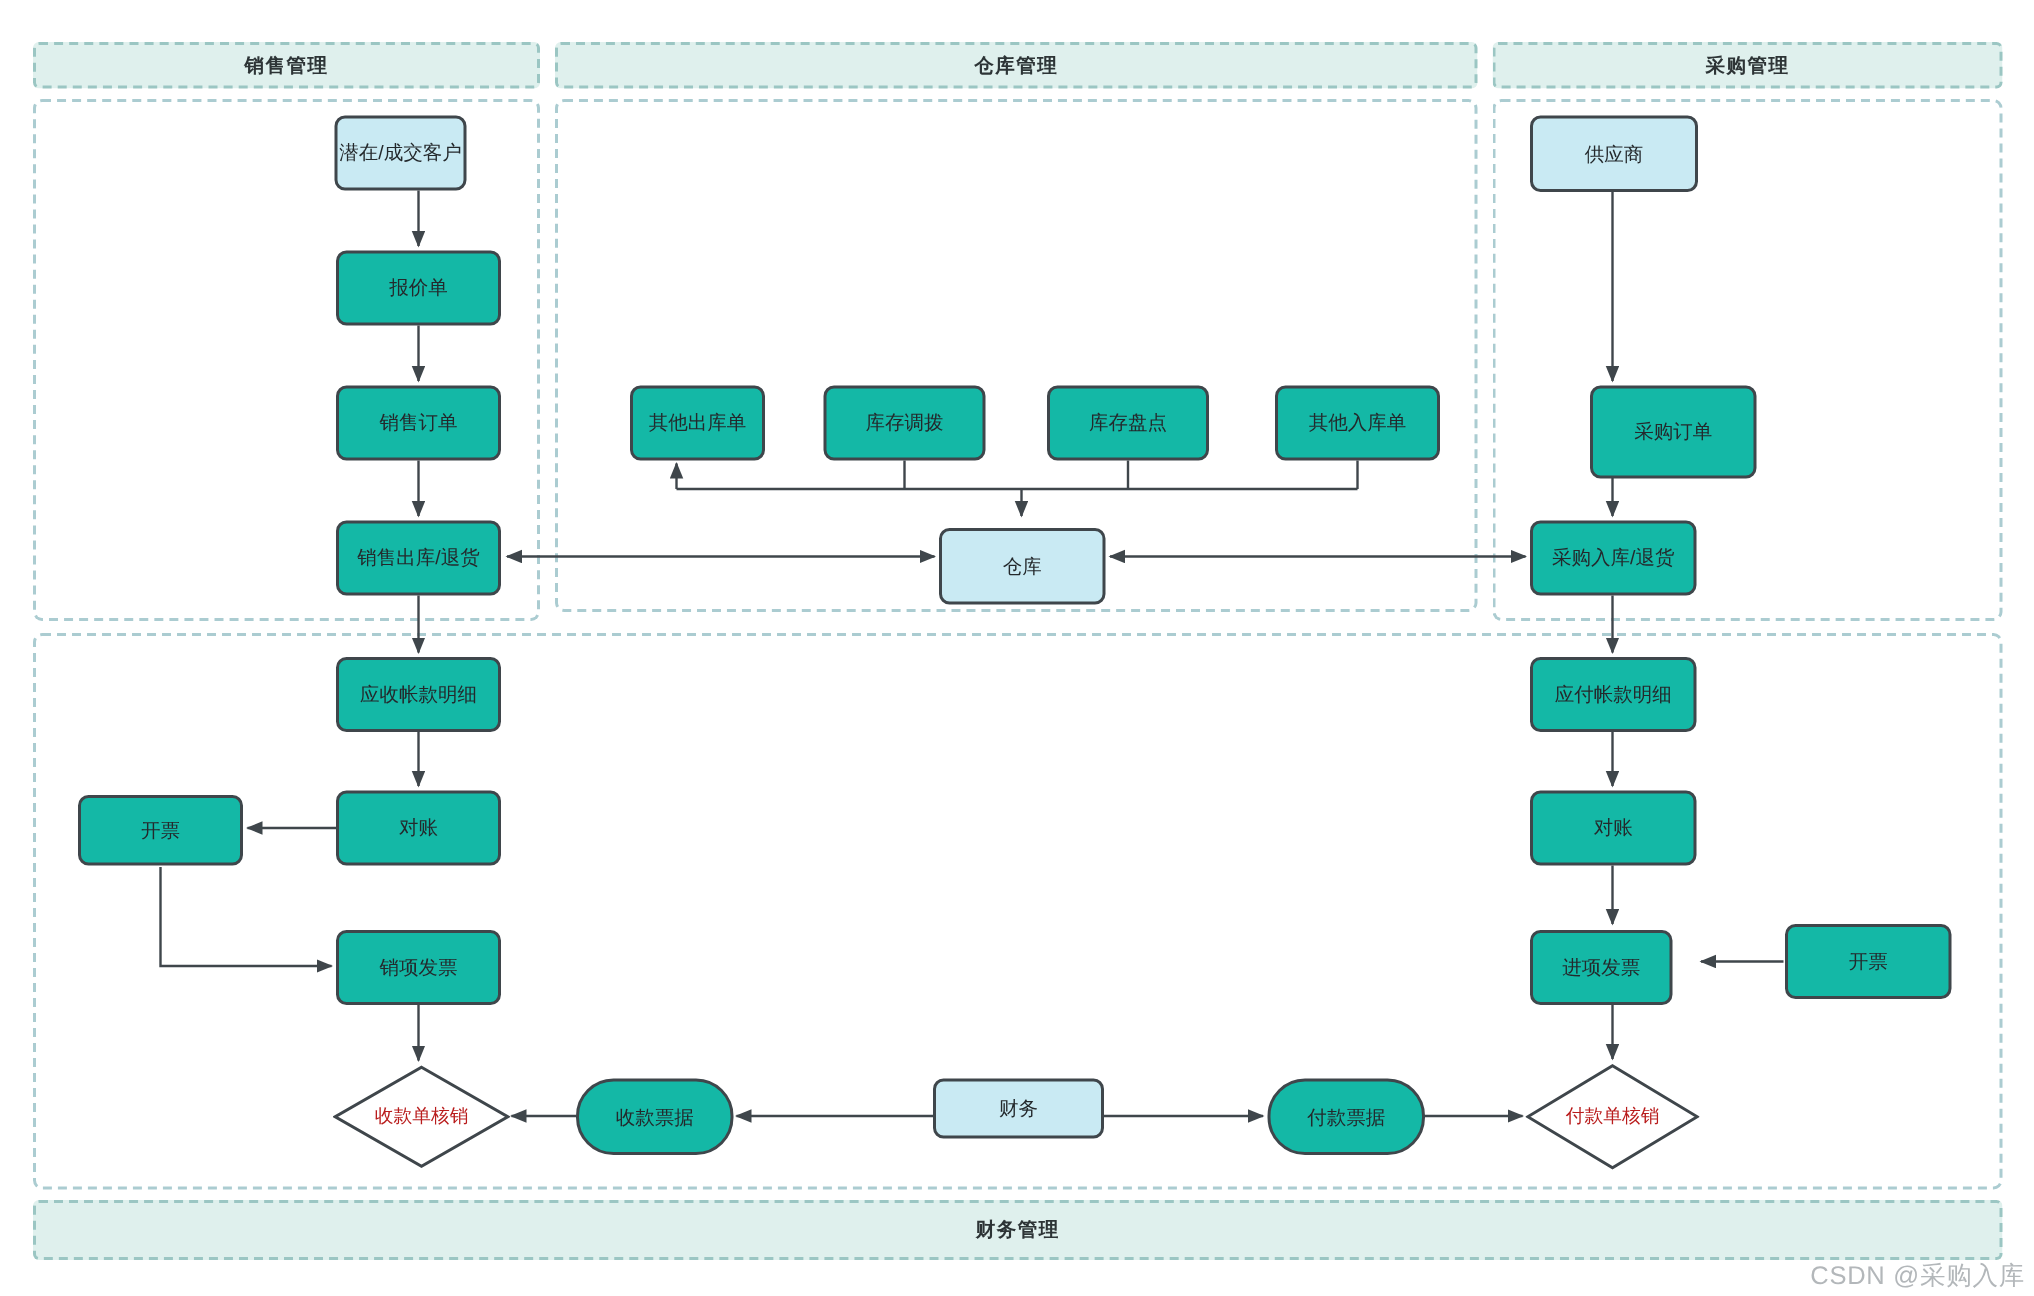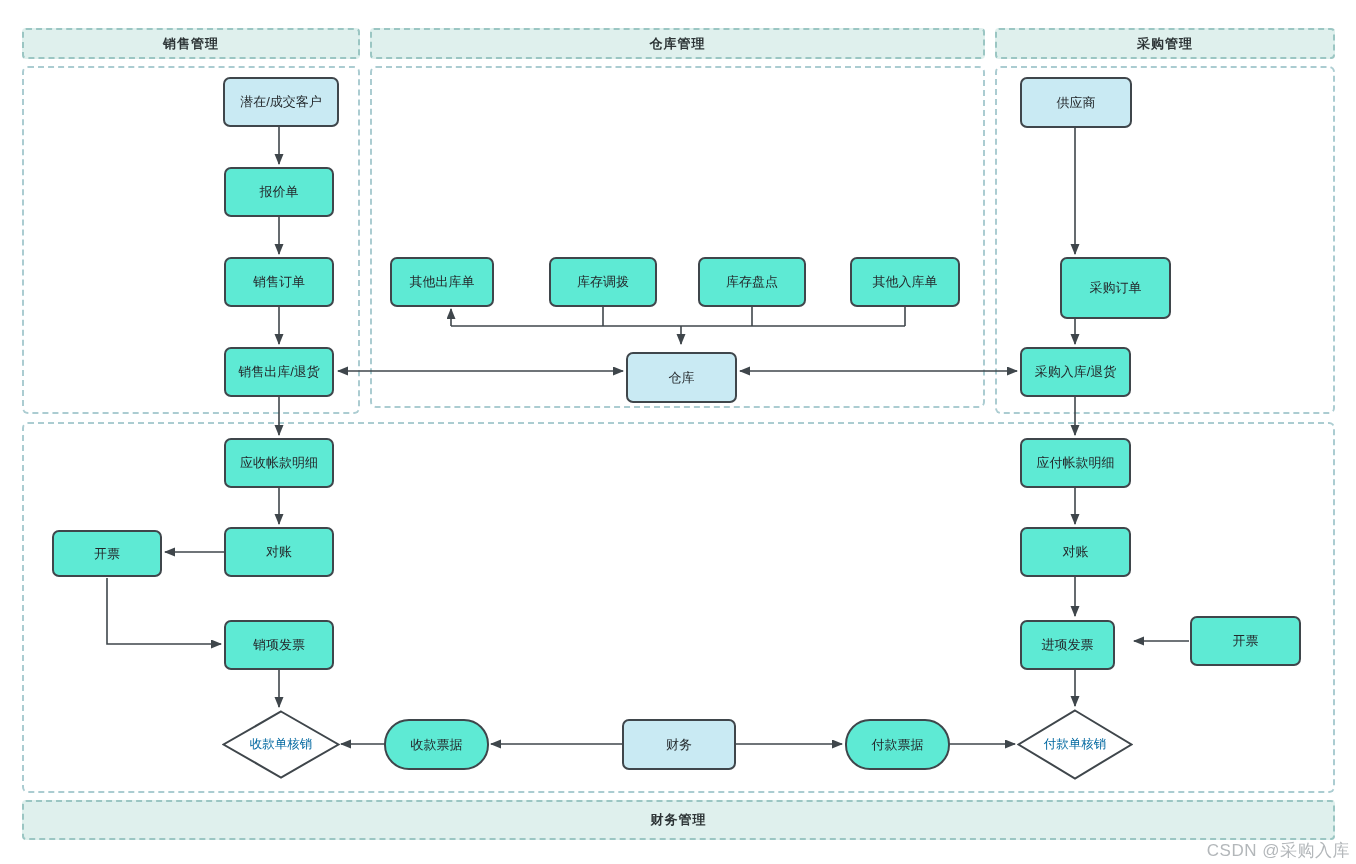--- a/index.html
+++ b/index.html
@@ -18,39 +18,39 @@
   }
   .lane-body{
     position:absolute;
     border:2px dashed #abccd1;
     border-radius:6px;
     background:transparent;
   }
 
   .node{
     position:absolute;
-    background:#5eead4;
+    background:#14b8a6;
     border:2px solid #3f464b;
     border-radius:7px;
     display:flex;align-items:center;justify-content:center;
     font-size:13px;font-weight:500;color:#24292c;
     text-align:center;
     z-index:3;
   }
   .node.blue{background:#c9eaf3;}
   .node.stadium{border-radius:25px;}
 
   .diamond{
     position:absolute;z-index:3;
   }
   .diamond svg{display:block;}
   .diamond .dlabel{
     position:absolute;inset:0;
     display:flex;align-items:center;justify-content:center;
-    font-size:12.5px;font-weight:500;color:#0369a1;
+    font-size:12.5px;font-weight:500;color:#b91c1c;
   }
 
   .connectors{position:absolute;left:0;top:0;z-index:2;pointer-events:none;}
 
   .watermark{
     position:absolute;
     right:6px;bottom:2px;
     font-size:17px;color:#b3b7ba;
     z-index:5;
     letter-spacing:0.5px;
@@ -106,30 +106,30 @@
 
       <line x1="603" y1="307" x2="603" y2="326"></line>
       <line x1="752" y1="307" x2="752" y2="326"></line>
       <line x1="905" y1="307" x2="905" y2="326"></line>
       <line x1="451" y1="326" x2="905" y2="326"></line>
       <line x1="451" y1="326" x2="451" y2="309" marker-end="url(#arr)"></line>
       <line x1="681" y1="326" x2="681" y2="344" marker-end="url(#arr)"></line>
     </g>
   </svg>
 
-  <div class="node blue" style="left:223px;top:77px;width:116px;height:50px">潜在/成交客户</div>
+  <div class="node blue" style="left:223px;top:77px;width:88px;height:50px">潜在/成交客户</div>
   <div class="node" style="left:224px;top:167px;width:110px;height:50px">报价单</div>
   <div class="node" style="left:224px;top:257px;width:110px;height:50px">销售订单</div>
   <div class="node" style="left:224px;top:347px;width:110px;height:50px">销售出库/退货</div>
   <div class="node" style="left:224px;top:438px;width:110px;height:50px">应收帐款明细</div>
   <div class="node" style="left:224px;top:527px;width:110px;height:50px">对账</div>
   <div class="node" style="left:52px;top:530px;width:110px;height:47px">开票</div>
   <div class="node" style="left:224px;top:620px;width:110px;height:50px">销项发票</div>
 
-  <div class="node" style="left:390px;top:257px;width:104px;height:50px">其他出库单</div>
+  <div class="node" style="left:420px;top:257px;width:90px;height:50px">其他出库单</div>
   <div class="node" style="left:549px;top:257px;width:108px;height:50px">库存调拨</div>
   <div class="node" style="left:698px;top:257px;width:108px;height:50px">库存盘点</div>
   <div class="node" style="left:850px;top:257px;width:110px;height:50px">其他入库单</div>
   <div class="node blue" style="left:626px;top:352px;width:111px;height:51px">仓库</div>
 
   <div class="node blue" style="left:1020px;top:77px;width:112px;height:51px">供应商</div>
   <div class="node" style="left:1060px;top:257px;width:111px;height:62px">采购订单</div>
   <div class="node" style="left:1020px;top:347px;width:111px;height:50px">采购入库/退货</div>
   <div class="node" style="left:1020px;top:438px;width:111px;height:50px">应付帐款明细</div>
   <div class="node" style="left:1020px;top:527px;width:111px;height:50px">对账</div>
@@ -138,21 +138,21 @@
 
   <div class="diamond" style="left:222px;top:710px;width:118px;height:69px">
     <svg width="118" height="69">
       <polygon points="59,1.5 116.5,34.5 59,67.5 1.5,34.5" fill="#ffffff" stroke="#3f464b" stroke-width="2"></polygon>
     </svg>
     <span class="dlabel">收款单核销</span>
   </div>
 
   <div class="node stadium" style="left:384px;top:719px;width:105px;height:51px">收款票据</div>
 
-  <div class="node blue" style="left:622px;top:719px;width:114px;height:51px">财务</div>
+  <div class="node blue" style="left:622px;top:719px;width:114px;height:40px">财务</div>
 
   <div class="node stadium" style="left:845px;top:719px;width:105px;height:51px">付款票据</div>
 
   <div class="diamond" style="left:1017px;top:709px;width:116px;height:71px">
     <svg width="116" height="71">
       <polygon points="58,1.5 114.5,35.5 58,69.5 1.5,35.5" fill="#ffffff" stroke="#3f464b" stroke-width="2"></polygon>
     </svg>
     <span class="dlabel">付款单核销</span>
   </div>
 

